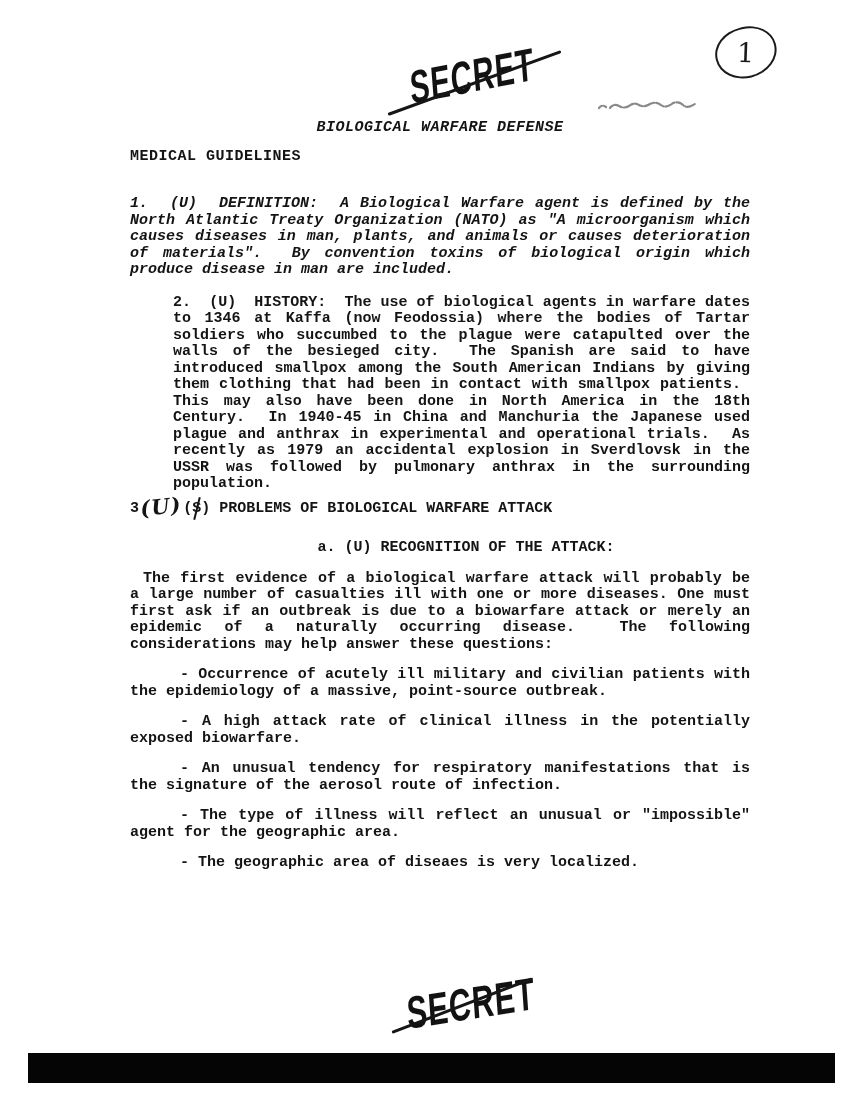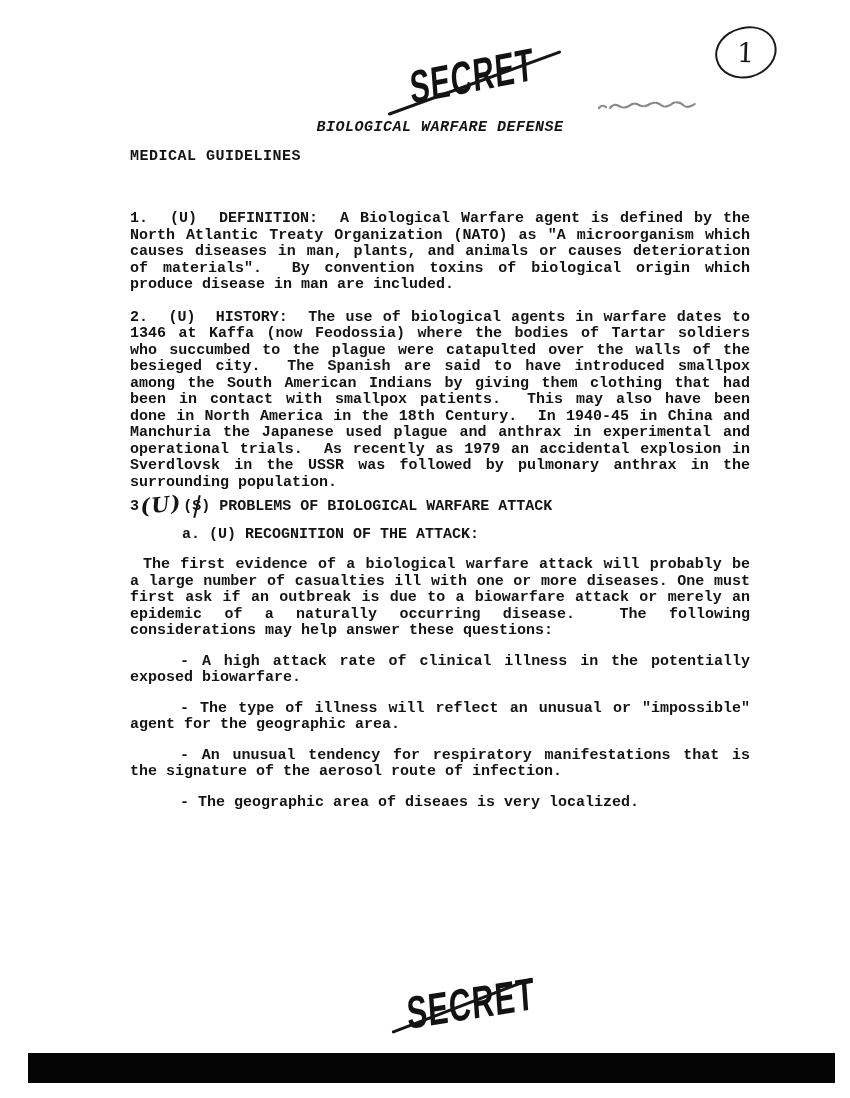--- a/index.html
+++ b/index.html
@@ -58,24 +58,24 @@
   
   .col{
     position:absolute;
     left:130px;top:120px;width:620px;
     font-size:15px;line-height:16.5px;
     font-weight:bold;
   }
   .col .title{ text-align:center;margin:0;letter-spacing:.5px;font-style:italic; }
   .col .subtitle{ text-align:left;margin:12px 0 0 0;letter-spacing:.5px; }
   .col p{ margin:14px 0 0 0; text-align:justify; }
-  p.p-def{ margin-top:46px; }
-  p.p-hist{ margin-top:16px; }
+  p.p-def{ margin-top:31px;font-style:italic; }
+  p.p-hist{ margin-top:16px;margin-left:43px; }
   p.h3{ margin-top:8px; text-align:left; }
-  p.sub-a{ margin-top:11px; padding-left:52px; text-align:left; }
+  p.sub-a{ margin-top:23px; padding-left:52px; text-align:center; }
   p.p-recog{ text-indent:13px; }
   p.bullet{ text-indent:50px; }
   
   .hand{
     display:inline-block;
     font-family:"DejaVu Serif",serif;
     font-style:italic;font-weight:bold;
     font-size:21px;line-height:0;
     transform:rotate(-6deg) translateY(2px);
     letter-spacing:1px;
@@ -122,23 +122,24 @@
     <p class="p-def">1.&nbsp; (U)&nbsp; DEFINITION:&nbsp; A Biological Warfare agent is defined by the North Atlantic Treaty Organization (NATO) as "A microorganism which causes diseases in man, plants, and animals or causes deterioration of materials".&nbsp; By convention toxins of biological origin which produce disease in man are included.</p>
 
     <p class="p-hist">2.&nbsp; (U)&nbsp; HISTORY:&nbsp; The use of biological agents in warfare dates to 1346 at Kaffa (now Feodossia) where the bodies of Tartar soldiers who succumbed to the plague were catapulted over the walls of the besieged city.&nbsp; The Spanish are said to have introduced smallpox among the South American Indians by giving them clothing that had been in contact with smallpox patients.&nbsp; This may also have been done in North America in the 18th Century.&nbsp; In 1940-45 in China and Manchuria the Japanese used plague and anthrax in experimental and operational trials.&nbsp; As recently as 1979 an accidental explosion in Sverdlovsk in the USSR was followed by pulmonary anthrax in the surrounding population.</p>
 
     <p class="h3"><span>3</span><span class="hand">(U)</span><span>(</span><span class="struckS">S</span><span>)</span><span> PROBLEMS OF BIOLOGICAL WARFARE ATTACK</span></p>
 
     <p class="sub-a">a. (U) RECOGNITION OF THE ATTACK:</p>
 
     <p class="p-recog">The first evidence of a biological warfare attack will probably be a large number of casualties ill with one or more diseases. One must first ask if an outbreak is due to a biowarfare attack or merely an epidemic of a naturally occurring disease.&nbsp; The following considerations may help answer these questions:</p>
 
+    <p class="bullet">- Occurrence of acutely ill military and civilian patients with the epidemiology of a massive, point-source outbreak.</p>
     <p class="bullet">- A high attack rate of clinical illness in the potentially exposed biowarfare.</p>
+    <p class="bullet">- An unusual tendency for respiratory manifestations that is the signature of the aerosol route of infection.</p>
     <p class="bullet">- The type of illness will reflect an unusual or "impossible" agent for the geographic area.</p>
-    <p class="bullet">- An unusual tendency for respiratory manifestations that is the signature of the aerosol route of infection.</p>
     <p class="bullet">- The geographic area of diseaes is very localized.</p>
   </div>
 
   <div class="stamp stamp-bottom">SECRET</div>
   <div class="strike strike-bottom"></div>
 
   <div class="redaction"></div>
 
 </div>
 

